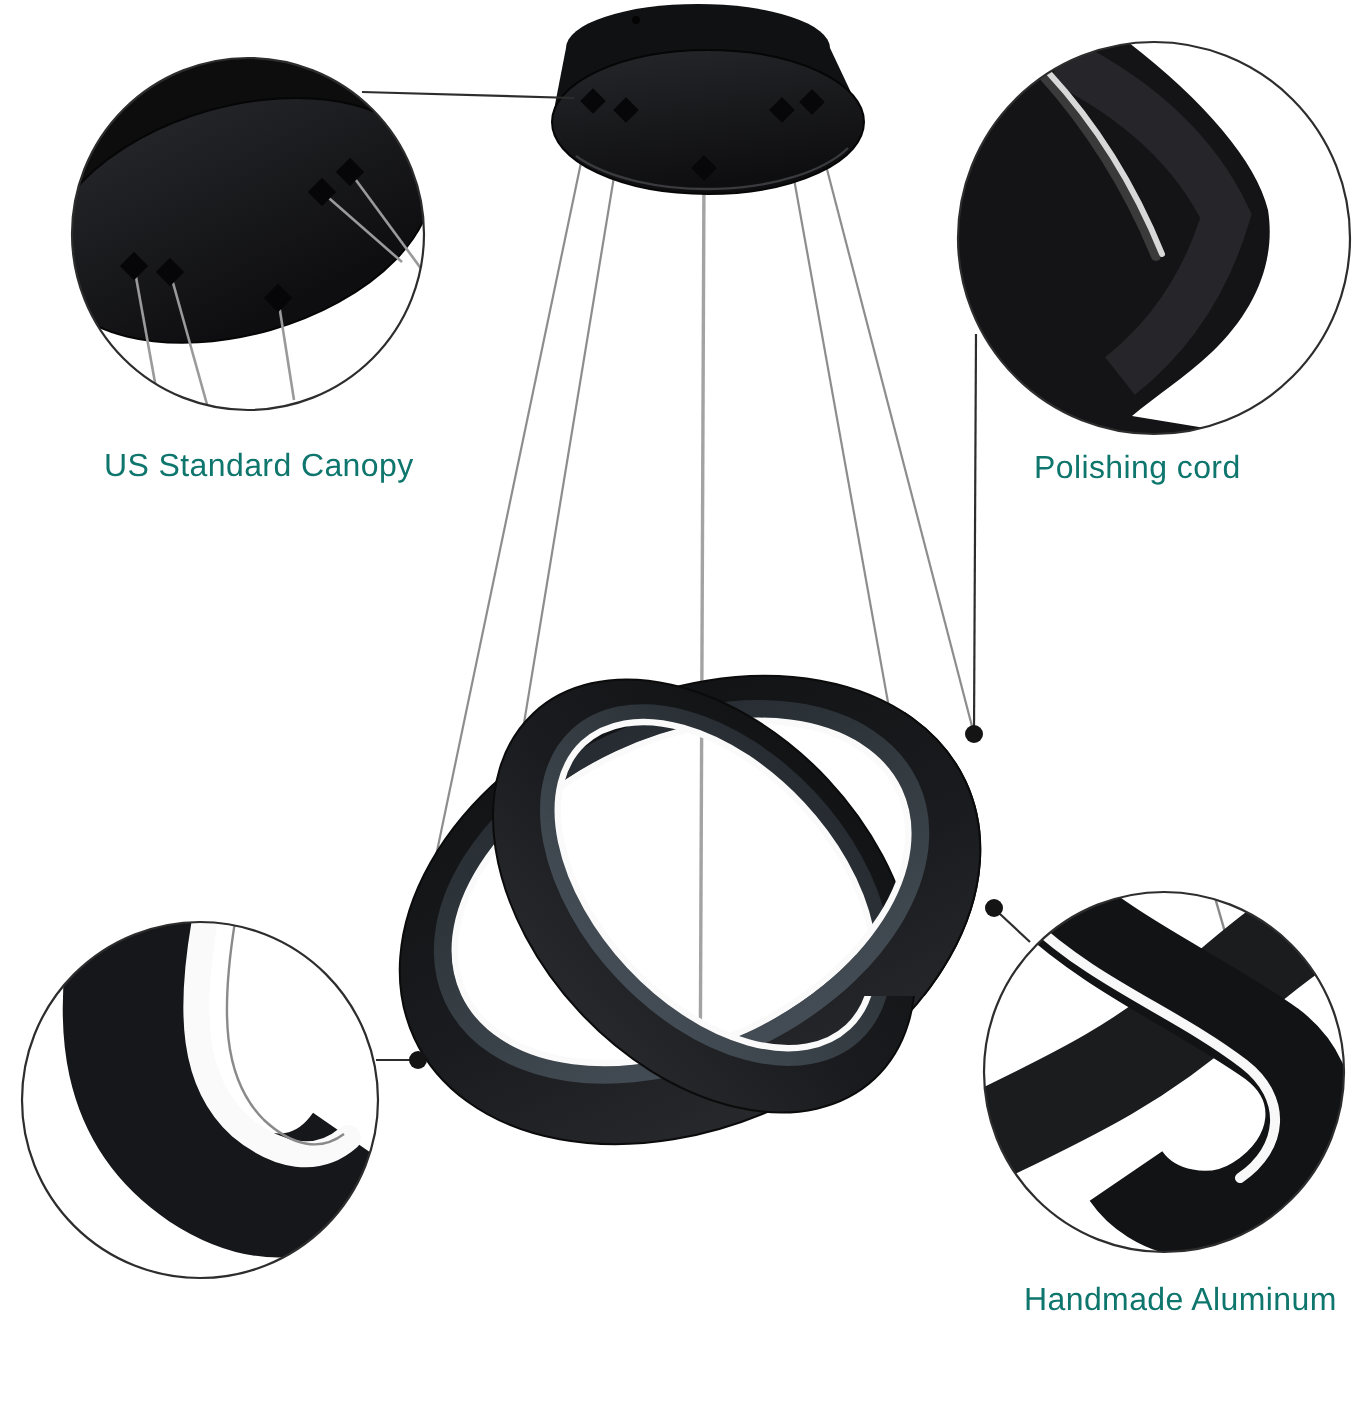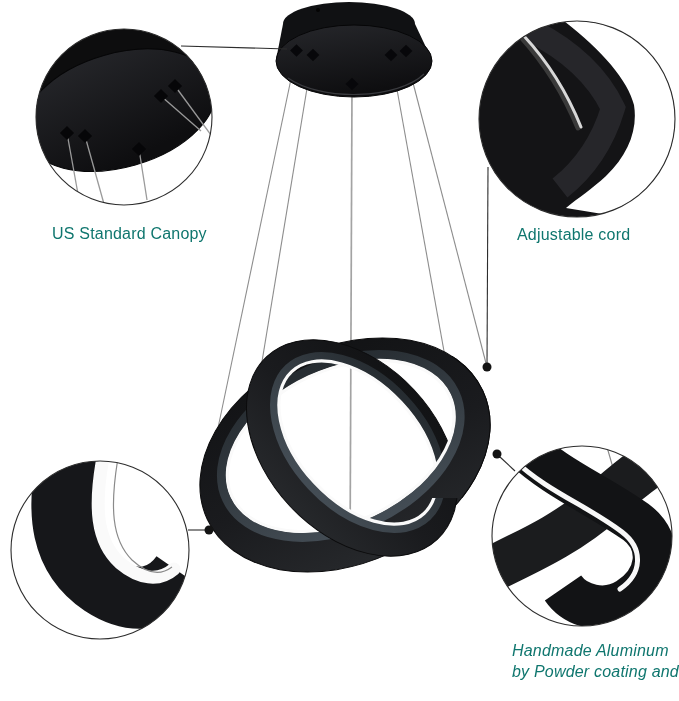--- a/index.html
+++ b/index.html
@@ -5,21 +5,21 @@
   html,body{margin:0;padding:0;background:#ffffff;}
   #stage{
     position:relative;width:679px;height:701px;background:#ffffff;
     overflow:hidden;font-family:"Liberation Sans",sans-serif;
   }
   #artwork{position:absolute;left:0;top:0;}
   .callout-label{
     position:absolute;color:#0f766e;font-size:16px;line-height:20.5px;
     letter-spacing:0.2px;white-space:nowrap;
   }
-  .callout-label .ln{display:block;font-style:italic;}
+  .callout-label .ln{display:block;}
 </style>
 </head>
 <body>
 
 <div id="stage">
 
   <svg id="artwork" width="679" height="701" viewBox="0 0 679 701">
     <defs>
       <linearGradient id="gBand" x1="0" y1="0" x2="0" y2="1">
         <stop offset="0" stop-color="#121315"></stop>
@@ -172,21 +172,20 @@
     </g>
     <g fill="#141414">
       <circle cx="487" cy="367" r="4.5"></circle>
       <circle cx="209" cy="530" r="4.5"></circle>
       <circle cx="497" cy="454" r="4.5"></circle>
     </g>
   </svg>
 
   <div class="callout-label" style="left:52px;top:224px;">US Standard Canopy</div>
 
-  <div class="callout-label" style="left:517px;top:225px;">Adjustable cord</div>
+  <div class="callout-label" style="left:517px;top:225px;">Polishing cord</div>
 
 
   <div class="callout-label" style="left:512px;top:641px;">
     <span class="ln">Handmade Aluminum</span>
-    <span class="ln">by Powder coating and</span>
   </div>
 
 </div>
 
 </body></html>

